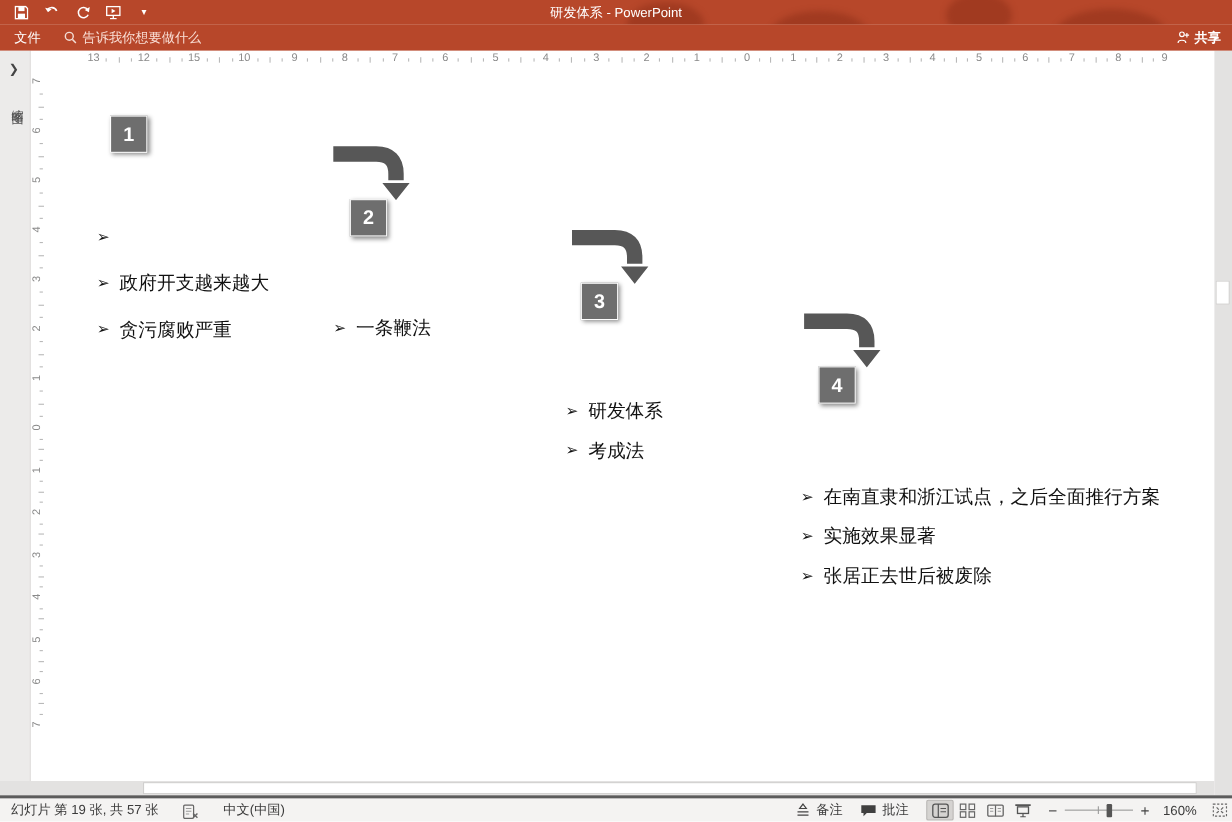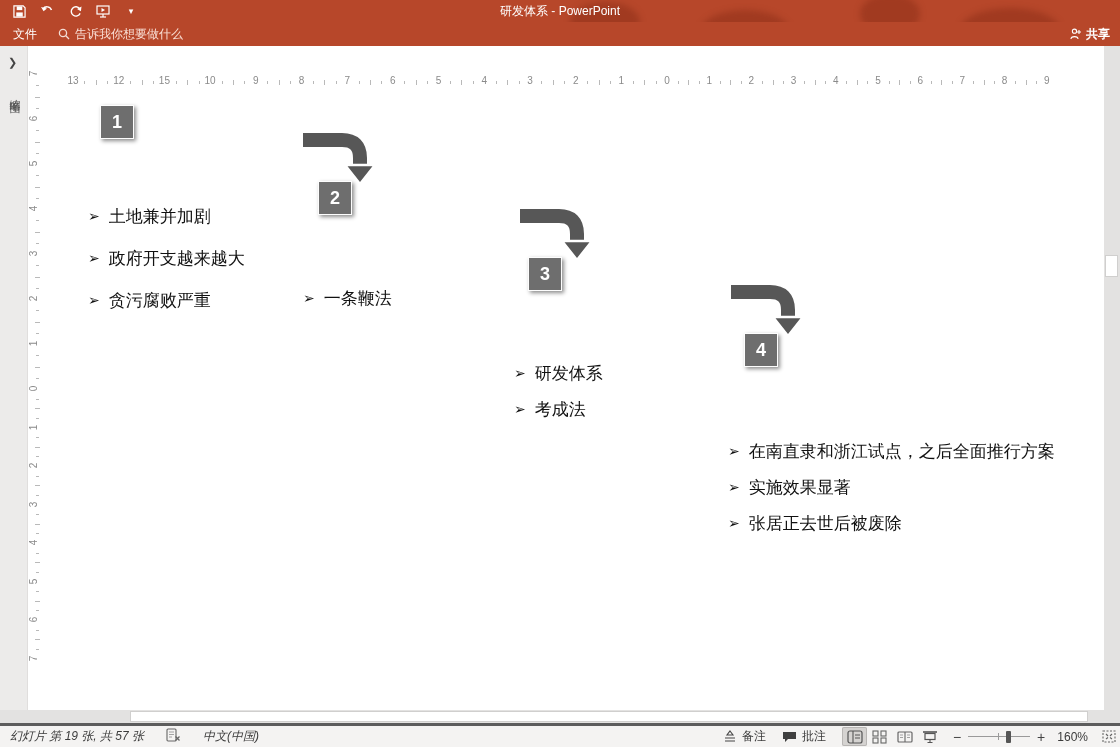--- a/index.html
+++ b/index.html
@@ -21,39 +21,39 @@
   .tabrow { position:absolute; left:0; top:22px; width:1120px; height:24px; background:#b7472a; display:flex; align-items:center; color:#fff; z-index:29; }
   .tab { font-size:12px; padding:4px 11px; cursor:pointer; white-space:nowrap; }
   .tellme { display:flex; align-items:center; gap:5px; font-size:12px; color:rgba(255,236,228,.92); margin-left:10px; cursor:text; }
   .share { position:absolute; right:10px; display:flex; align-items:center; gap:4px; font-size:12px; cursor:pointer;font-weight:bold; }
 
   
   .left-strip { position:absolute; left:0; top:46px; width:28px; height:677px; background:#eceaE9; background:#ecebea; border-right:1px solid #e0dedd; z-index:10; }
   .strip-chevron { position:absolute; left:8px; top:10px; font-size:11px; color:#444; cursor:pointer; }
   .strip-label { position:absolute; left:7px; top:44px; writing-mode:vertical-rl; font-size:11px; color:#555; letter-spacing:2px; }
   .vruler { position:absolute; left:28px; top:62px; width:18px; height:651px; background:#fff; z-index:9; }
-  .hruler { position:absolute; left:46px; top:46px; width:1058px; height:16px; background:#fff; z-index:9;margin-top:28px; }
+  .hruler { position:absolute; left:58px; top:46px; width:1058px; height:16px; background:#fff; z-index:9; }
   .hruler .num { position:absolute; top:1px; font-size:10px; color:#8a8a8a; transform:translateX(-50%); }
   .hruler .tick { position:absolute; top:7px; width:1px; height:3px; background:#b9b9b9; }
   .hruler .tick.mid { top:6px; height:5px; }
   .vruler .num { position:absolute; left:3px; font-size:10px; color:#8a8a8a; transform:rotate(-90deg); }
   .vruler .tick { position:absolute; left:8px; height:1px; width:3px; background:#b9b9b9; }
   .vruler .tick.mid { left:7px; width:5px; }
 
   .canvas { position:absolute; left:46px; top:62px; width:1058px; height:648px; background:#fff; z-index:5; }
 
   .hscroll { position:absolute; left:0; top:710px; width:1104px; height:13px; background:#e3e2e1; z-index:11; }
   .hscroll .thumb { position:absolute; left:130px; top:1px; width:958px; height:11px; background:#fff; border:1px solid #d0cfce; }
   .vscroll { position:absolute; left:1104px; top:46px; width:16px; height:677px; background:#e3e2e1; z-index:11; }
   .vscroll .thumb { position:absolute; left:1px; top:209px; width:13px; height:22px; background:#fff; border:1px solid #d0cfce; }
   .dark-divider { position:absolute; left:0; top:723px; width:1120px; height:3px; background:#5c5c5c; z-index:12; }
 
   
   .statusbar { position:absolute; left:0; top:726px; width:1120px; height:21px; background:#f4f3f2; display:flex; align-items:center; font-size:12px; color:#3b3b3b; z-index:30; }
-  .sb-left { display:flex; align-items:flex-start; gap:22px; padding-left:10px;font-style:italic; }
+  .sb-left { display:flex; align-items:flex-end; gap:22px; padding-left:10px; }
   .sb-item { display:flex; align-items:center; gap:5px; cursor:pointer; white-space:nowrap; }
   .sb-right { position:absolute; right:4px; display:flex; align-items:center; gap:0; }
   .sb-right .sb-item { margin-right:16px; }
   .viewbtn { width:25px; height:19px; display:flex; align-items:center; justify-content:center; cursor:pointer; border-radius:2px; }
   .viewbtn.active { background:#d5d3d1; box-shadow:inset 0 0 0 1px #b8b6b4; }
   .zoomctl { display:flex; align-items:center; gap:6px; margin-left:10px; }
   .zoom-sign { font-size:14px; color:#444; cursor:pointer; width:10px; text-align:center; }
   .slider { position:relative; width:62px; height:12px; cursor:pointer; }
   .slider .track { position:absolute; left:0; right:0; top:5px; height:1px; background:#9a9a9a; }
   .slider .ctick { position:absolute; left:30px; top:2px; width:1px; height:7px; background:#9a9a9a; }
@@ -337,21 +337,20 @@
 </svg>
 <svg class="connector" style="left:728px; top:279px;" viewBox="0 0 80 62">
   <path d="M3 13 H42 Q60 13 60 31 V38" fill="none" stroke="#fff" stroke-width="20" stroke-linejoin="round"></path>
   <path d="M3 13 H42 Q60 13 60 31 V38" fill="none" stroke="#575757" stroke-width="14"></path>
   <polygon points="45,38 75,38 60,57" fill="#575757" stroke="#fff" stroke-width="2.5"></polygon>
 </svg>
 
 <ul class="bullets lh41" style="left:88px; top:196px;">
     <li>
       <span class="marker">➢</span>
-      <span>土地兼并加剧</span>
     </li>
     <li>
       <span class="marker">➢</span>
       <span>政府开支越来越大</span>
     </li>
     <li>
       <span class="marker">➢</span>
       <span>贪污腐败严重</span>
     </li>
   </ul>

